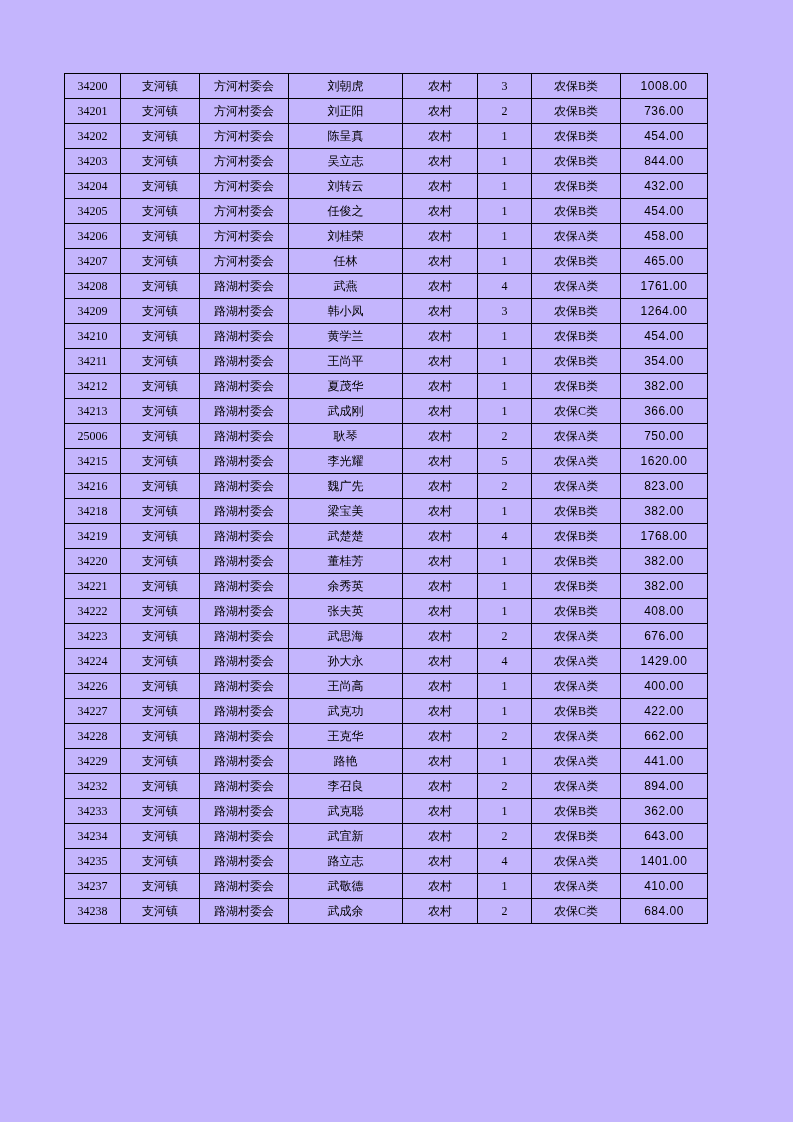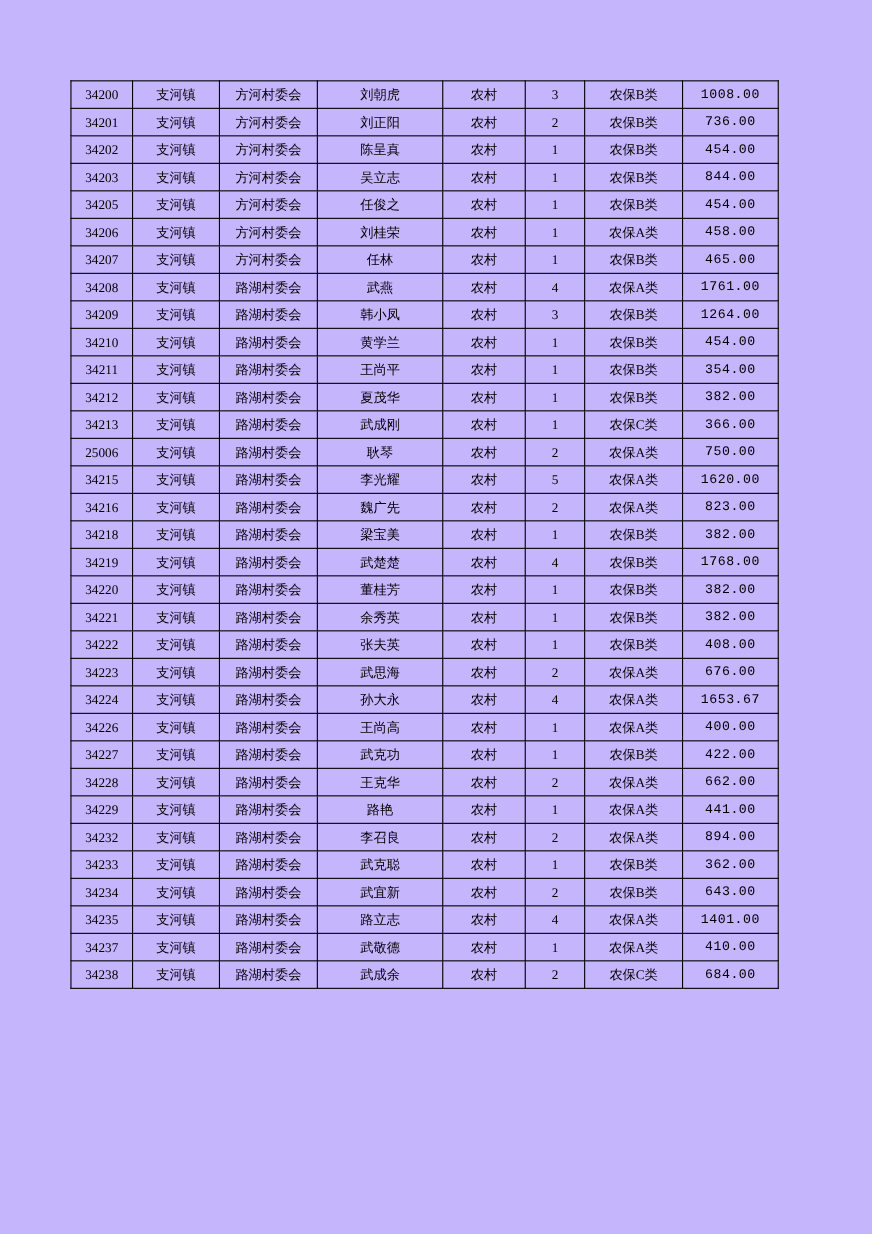--- a/index.html
+++ b/index.html
@@ -28,21 +28,21 @@
     height: 24px;
     padding: 0 2px;
     font-size: 12px;
     color: #000000;
     text-align: center;
     vertical-align: middle;
     white-space: nowrap;
     overflow: hidden;
   }
   table.data-table td.col-amount {
-    font-family: Liberation Mono, monospace;
+    font-family: Liberation Sans, sans-serif;
     letter-spacing: 0.5px;
   }
 </style>
 </head>
 <body>
 
 <div class="page">
   <table class="data-table">
     <colgroup>
       <col style="width:56px">
@@ -89,20 +89,30 @@
           <td class="col-id">34203</td>
           <td class="col-town">支河镇</td>
           <td class="col-village">方河村委会</td>
           <td class="col-name">吴立志</td>
           <td class="col-type">农村</td>
           <td class="col-count">1</td>
           <td class="col-category">农保B类</td>
           <td class="col-amount">844.00</td>
         </tr>
         <tr>
+          <td class="col-id">34204</td>
+          <td class="col-town">支河镇</td>
+          <td class="col-village">方河村委会</td>
+          <td class="col-name">刘转云</td>
+          <td class="col-type">农村</td>
+          <td class="col-count">1</td>
+          <td class="col-category">农保B类</td>
+          <td class="col-amount">432.00</td>
+        </tr>
+        <tr>
           <td class="col-id">34205</td>
           <td class="col-town">支河镇</td>
           <td class="col-village">方河村委会</td>
           <td class="col-name">任俊之</td>
           <td class="col-type">农村</td>
           <td class="col-count">1</td>
           <td class="col-category">农保B类</td>
           <td class="col-amount">454.00</td>
         </tr>
         <tr>
@@ -276,21 +286,21 @@
           <td class="col-amount">676.00</td>
         </tr>
         <tr>
           <td class="col-id">34224</td>
           <td class="col-town">支河镇</td>
           <td class="col-village">路湖村委会</td>
           <td class="col-name">孙大永</td>
           <td class="col-type">农村</td>
           <td class="col-count">4</td>
           <td class="col-category">农保A类</td>
-          <td class="col-amount">1653.67</td>
+          <td class="col-amount">1429.00</td>
         </tr>
         <tr>
           <td class="col-id">34226</td>
           <td class="col-town">支河镇</td>
           <td class="col-village">路湖村委会</td>
           <td class="col-name">王尚高</td>
           <td class="col-type">农村</td>
           <td class="col-count">1</td>
           <td class="col-category">农保A类</td>
           <td class="col-amount">400.00</td>

